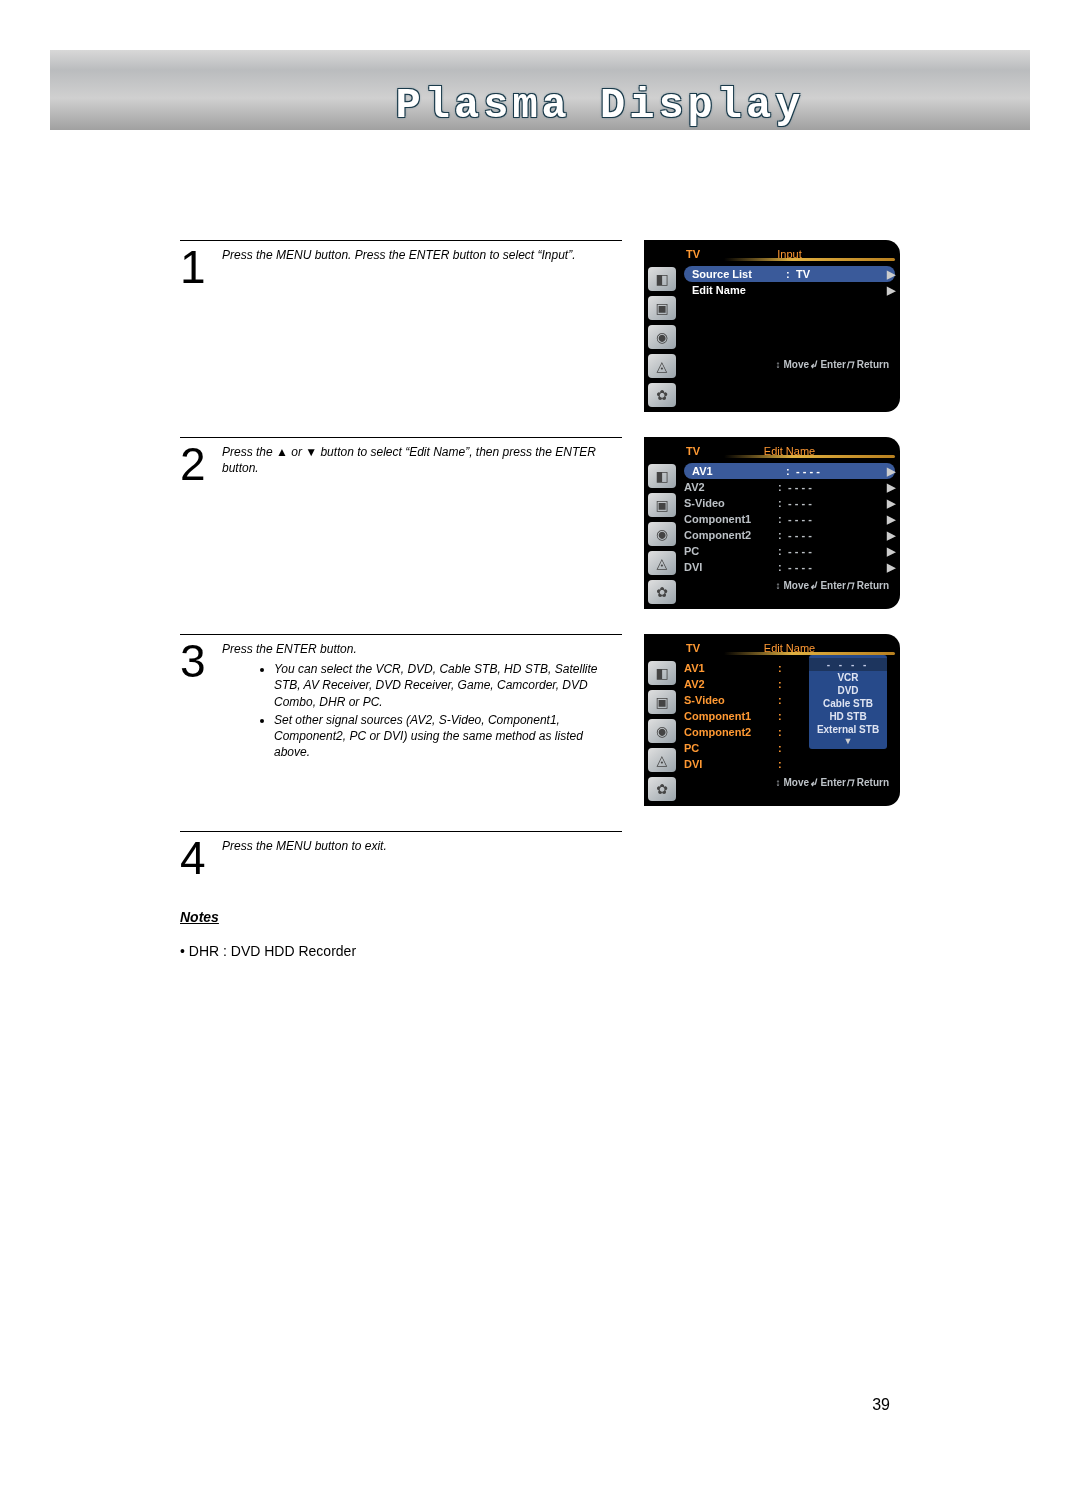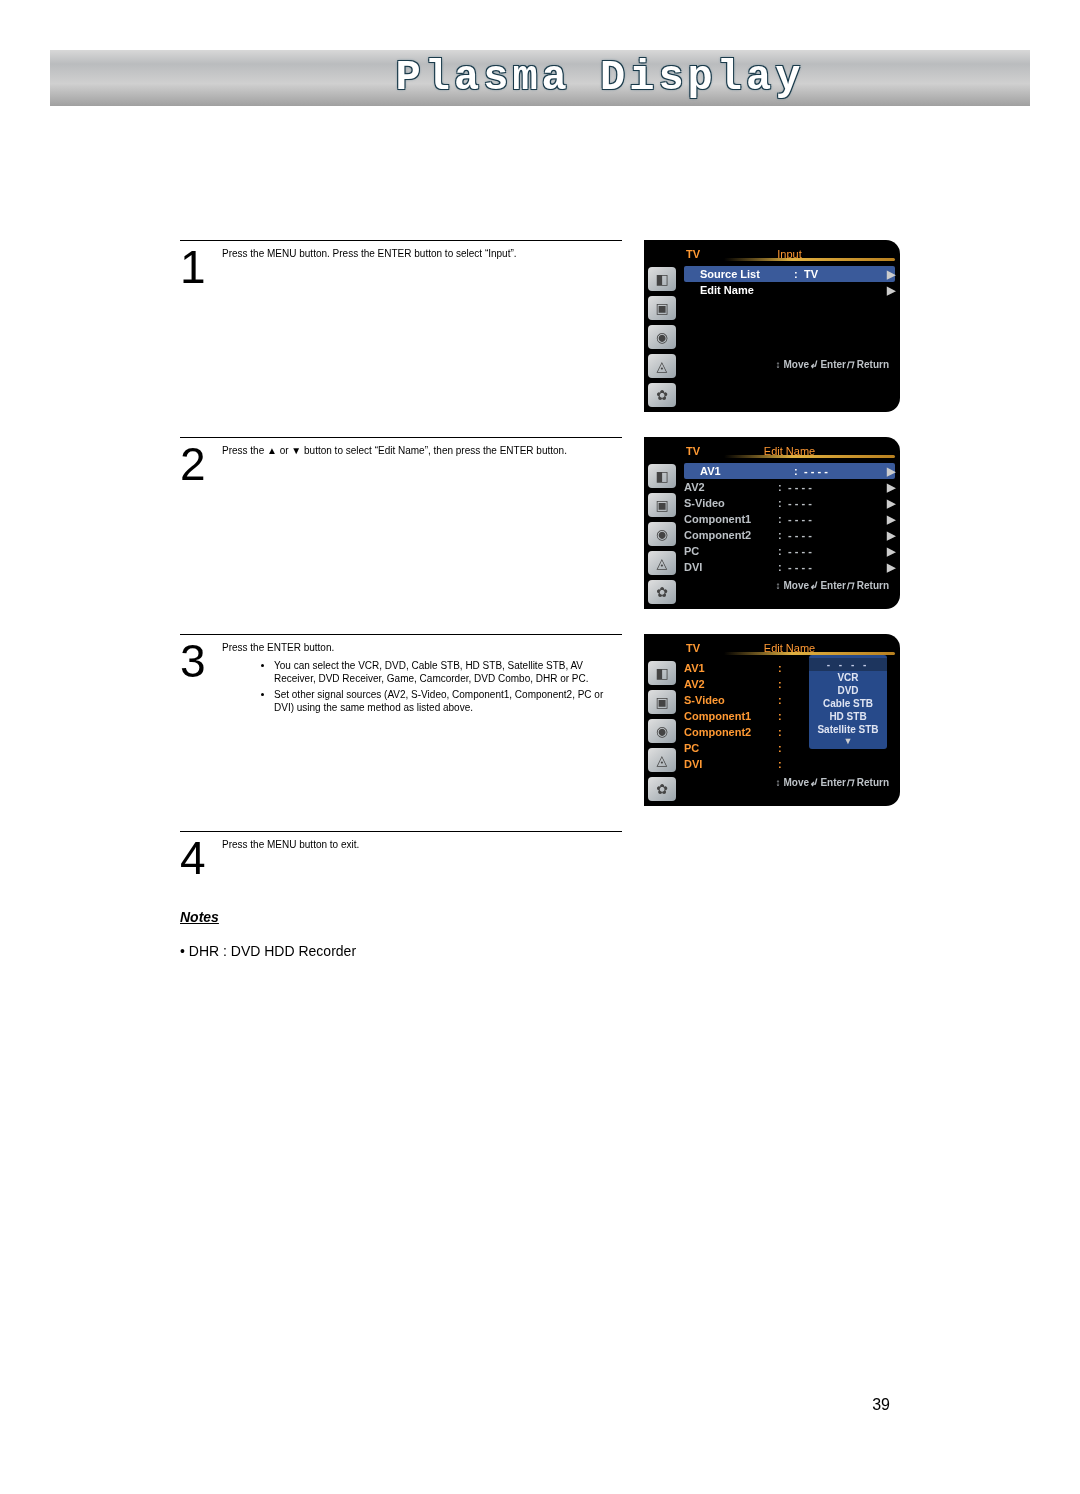--- a/index.html
+++ b/index.html
@@ -14,24 +14,24 @@
     width: 1080px;
     height: 1494px;
     position: relative;
     box-sizing: border-box;
   }
   .banner {
     position: absolute;
     left: 50px;
     right: 50px;
     top: 50px;
-    height: 56px;
+    height: 80px;
     background: linear-gradient(180deg, #d8d8d8 0, #babcbe 25%, #d0d0d0 60%, #a0a0a0 100%);
     display: flex;
-    align-items: center;
+    align-items: flex-end;
     justify-content: center;
     overflow: hidden;
   }
   .banner-title {
     font-family: "Courier New", monospace;
     font-size: 42px;
     font-weight: 700;
     letter-spacing: 4px;
     color: #fff;
     text-shadow: 1px 1px 0 #1a3a4a, -1px -1px 0 #1a3a4a, 1px -1px 0 #1a3a4a, -1px 1px 0 #1a3a4a, 0 0 3px #2c5c74;
@@ -68,23 +68,24 @@
   .step-num {
     font-family: "Helvetica Neue", Arial, sans-serif;
     font-size: 46px;
     line-height: 0.9;
     font-weight: 300;
     width: 32px;
     flex-shrink: 0;
     text-align: left;
   }
   .step-text {
-    font-size: 10px;
+    font-size: 12px;
     line-height: 1.35;
     color: #000;
+    font-style: italic;
   }
   .step-text ul { margin: 4px 0 0 0; padding-left: 12px; list-style: disc; }
   .step-text li { margin-bottom: 2px; margin-left: 40px; }
 
   
   .notes {
     margin-top: 30px;
     font-size: 14px;
   }
   .notes .ntitle {
@@ -149,21 +150,21 @@
   .osd-rows { }
   .osd-row {
     display:flex; align-items:center; height:16px; font-weight:700;
     color:#bbc0c5;
     gap:4px;
   }
   .osd-row .lbl { width: 90px; }
   .osd-row .col { width: 6px; }
   .osd-row .val { flex:1; }
   .osd-row .arr { width: 8px; color:#ccc; }
-  .osd-row.sel { background:#3a5a9a; color:#fff; border-radius:2px; padding-left:16px;}
+  .osd-row.sel { background:#3a5a9a; color:#fff; border-radius:8px; padding-left:8px;}
   .osd-footer {
     display:flex; justify-content:flex-end; 
     color:#bdc2c7; font-weight:700; font-size:10px;
     padding: 5px 6px 2px 0;
   }
   .osd-footer span::before { content:""; display:inline-block; }
   .ic { display:inline-block; margin-right:3px; }
 
   
   .popup { position:absolute; right:8px; top:16px;
@@ -365,21 +366,21 @@
                 <span class="col">:</span>
                 <span class="val"></span>
               </div>
           </div>
           <div class="popup">
             <div class="pi dash sel">- - - -</div>
             <div class="pi">VCR</div>
             <div class="pi">DVD</div>
             <div class="pi">Cable STB</div>
             <div class="pi">HD STB</div>
-            <div class="pi">Satellite STB</div>
+            <div class="pi">External STB</div>
             <div class="arrdn">▼</div>
           </div>
           <div class="osd-footer">
             <span><i class="ic">↕</i><b>Move</b></span>
             <span><i class="ic">↲</i><b>Enter</b></span>
             <span><i class="ic">⊓</i><b>Return</b></span>
           </div>
         </div>
       </div>
     </div>

